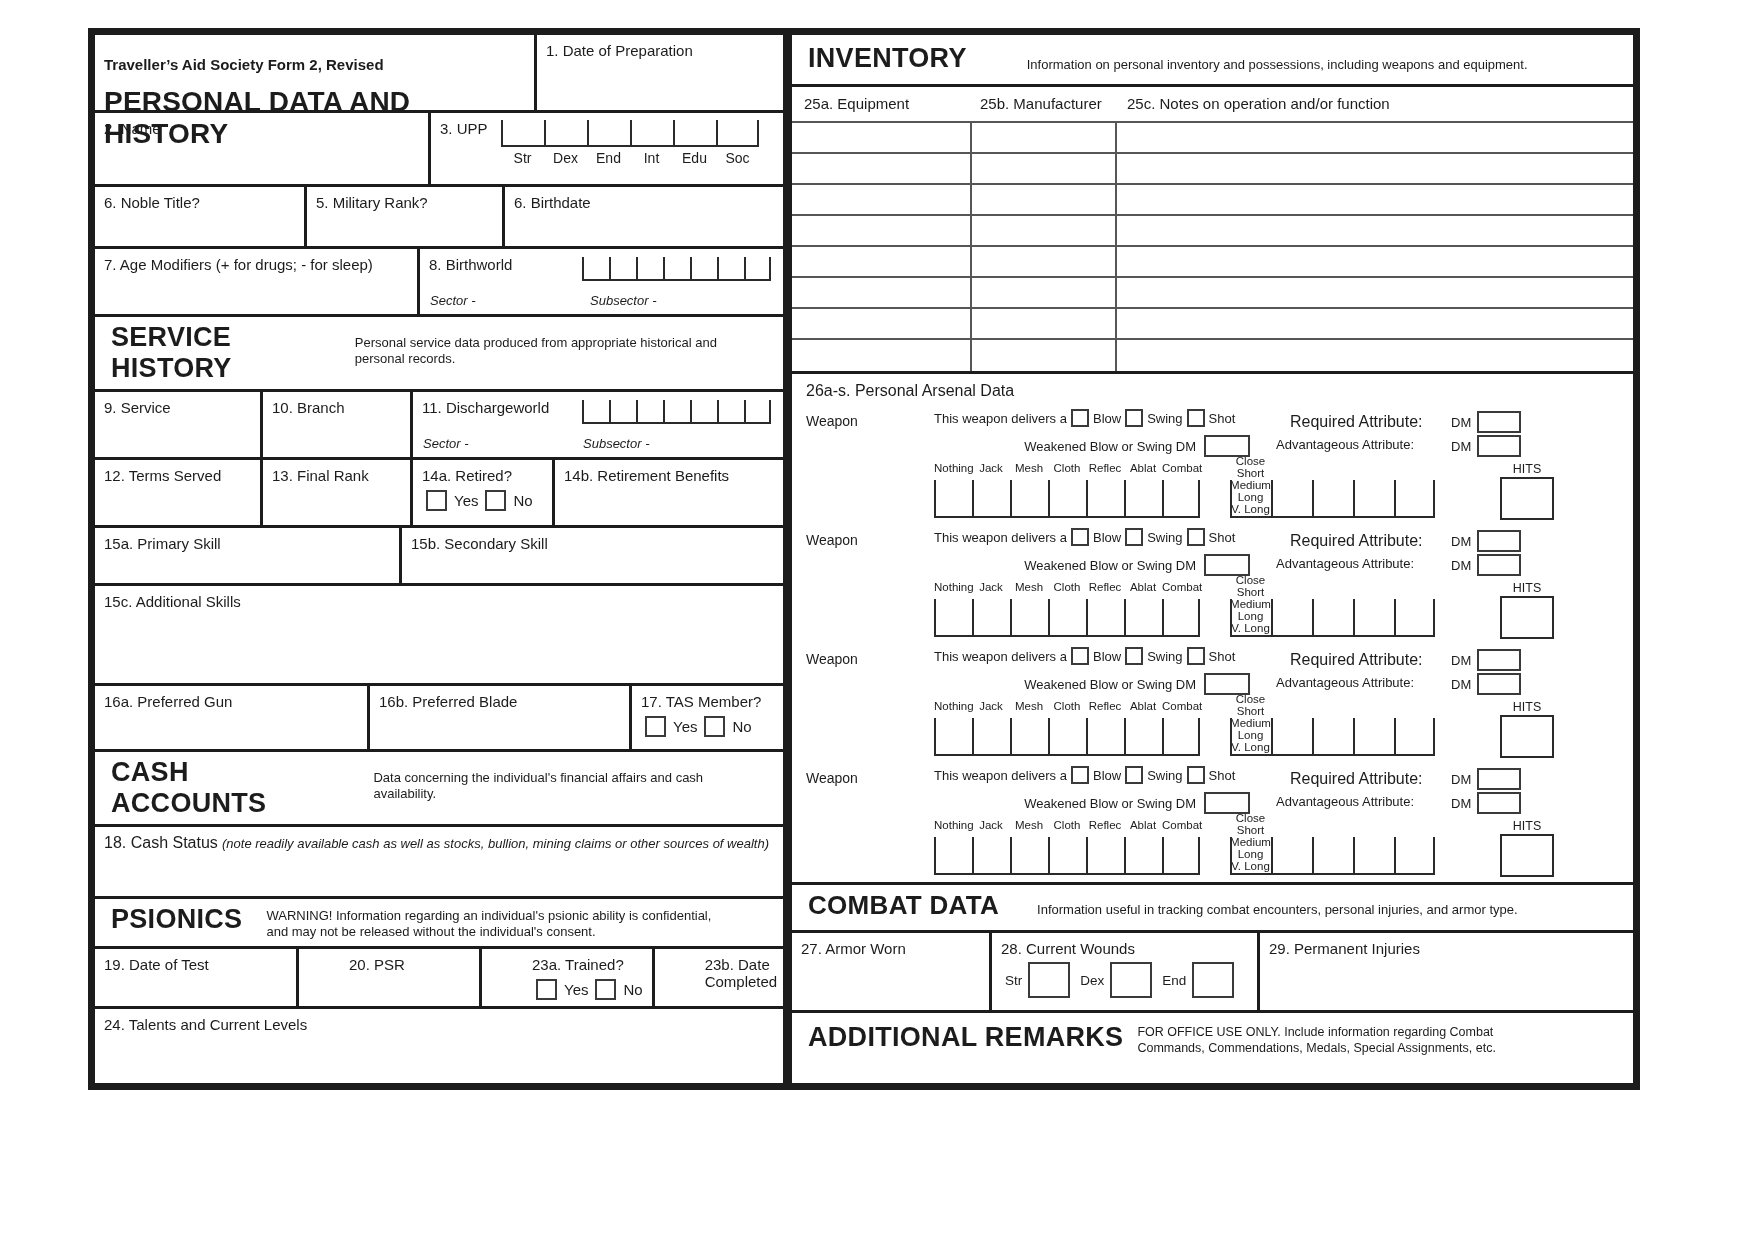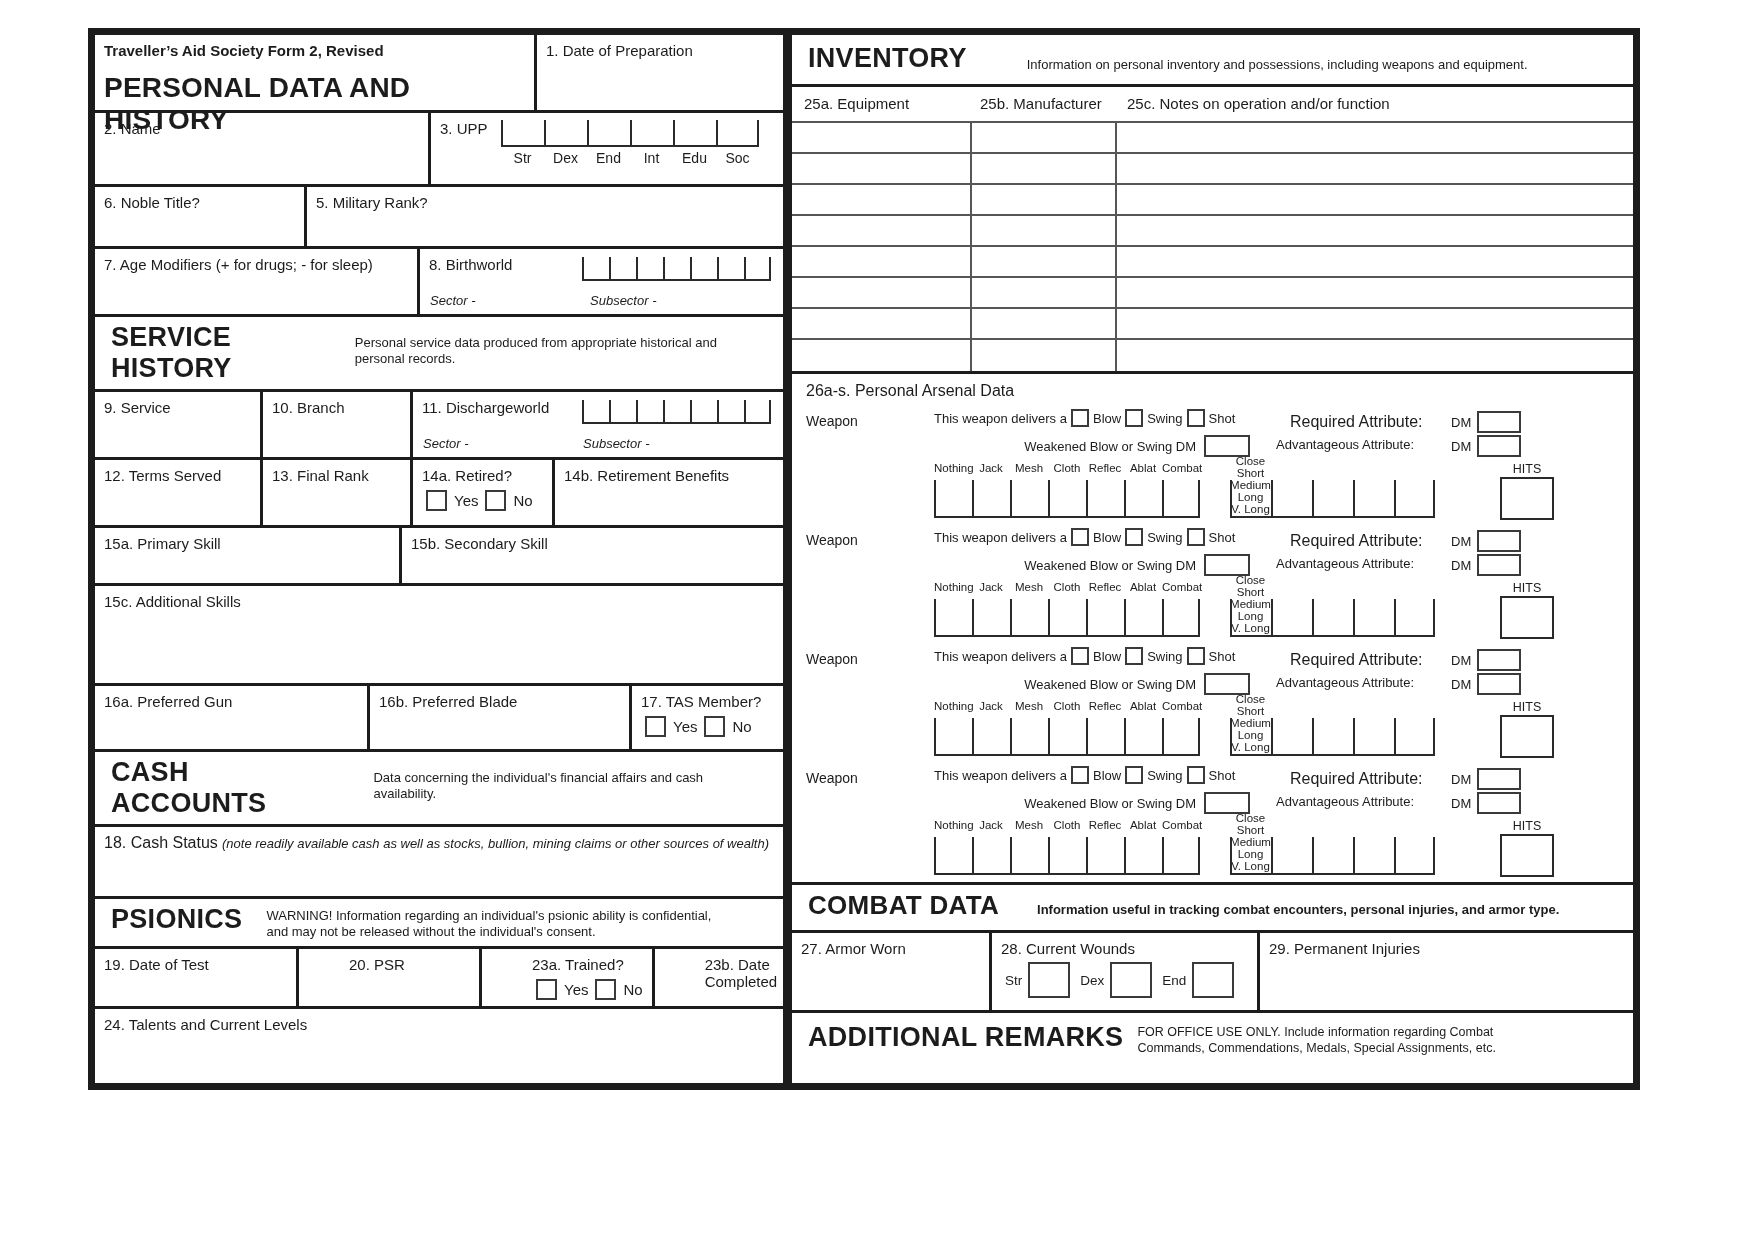--- a/index.html
+++ b/index.html
@@ -13,21 +13,21 @@
   .col-right{flex:1; display:flex; flex-direction:column;}
 
   .row{display:flex; border-bottom:3px solid var(--ink); flex:0 0 auto;}
   .cell{position:relative; padding:7px 9px; font-size:15px; border-right:3px solid var(--ink);}
   .cell:last-child{border-right:none;}
   .lbl{font-size:15px;}
   .flex1{flex:1;}
 
   
   .r1{height:78px;}
-  .title-cell{flex:0 0 442px; padding-top:7px;}
+  .title-cell{flex:0 0 442px; padding-top:21px;}
   .form-id{font-size:15px; font-weight:bold;}
   .form-title{font-size:28px; font-weight:bold; letter-spacing:0.2px; margin-top:13px;}
   .date-cell{flex:1;}
 
   
   .band{display:flex; align-items:flex-start; padding:5px 16px; border-bottom:3px solid var(--ink); flex:0 0 auto;}
   .bt{font-size:27px; font-weight:bold; letter-spacing:0.3px;}
   .bs{font-size:13px; margin:13px 0 0 24px; line-height:1.25;}
 
   
@@ -108,21 +108,21 @@
   .wb-range-labels .wlab{width:41px; text-align:center; font-size:11.5px; white-space:nowrap; margin-top:0;}
   .wb-hits-label{position:absolute; left:694px; top:58px; width:54px; text-align:center; font-size:12.5px;}
   .wb-armor-cells{position:absolute; left:128px; top:76px; height:38px;}
   .wb-armor-cells .tick-cell{width:38px;}
   .wb-range-cells{position:absolute; left:424px; top:76px; height:38px;}
   .wb-range-cells .tick-cell{width:41px;}
   .wb-hitsbox{position:absolute; left:694px; top:73px; width:54px; height:43px; border:2.5px solid #2a2a2a; background:#fff;}
 
   .combat-band{height:48px;}
   .combat-band .bt{font-size:26px;}
-  .combat-band .bs{margin-top:12px; margin-left:38px;font-weight:bold;}
+  .combat-band .bs{margin-top:12px; margin-left:38px;}
   .combat-row{height:80px;}
   .cd-armor{flex:0 0 200px;}
   .cd-wounds{flex:0 0 268px;}
   .cd-inj{flex:1;}
   .wounds-line{display:flex; align-items:center; gap:6px; margin-top:5px; font-size:13.5px;}
   .wbox{display:inline-block; width:42px; height:36px; border:2.5px solid var(--box); background:#fff;}
   .wounds-line .wstat{margin-left:4px;}
 
   .remarks{flex:1; display:flex; align-items:flex-start; padding:9px 12px 0 16px; gap:14px;}
   .remarks-title{font-size:27px; font-weight:bold; letter-spacing:0.3px;}
@@ -172,20 +172,23 @@
           </div>
         </div>
       </div>
 
       <div class="row r3">
         <div class="cell noble-cell">
           <span class="lbl">6. Noble Title?</span>
         </div>
         <div class="cell military-cell">
           <span class="lbl">5. Military Rank?</span>
+        </div>
+        <div class="cell birthdate-cell">
+          <span class="lbl">6. Birthdate</span>
         </div>
       </div>
 
       <div class="row r4">
         <div class="cell age-cell">
           <span class="lbl">7. Age Modifiers (+ for drugs; - for sleep)</span>
         </div>
         <div class="cell flex1">
           <span class="lbl">8. Birthworld</span>
           <div class="tick-strip world-cells strip-right">

